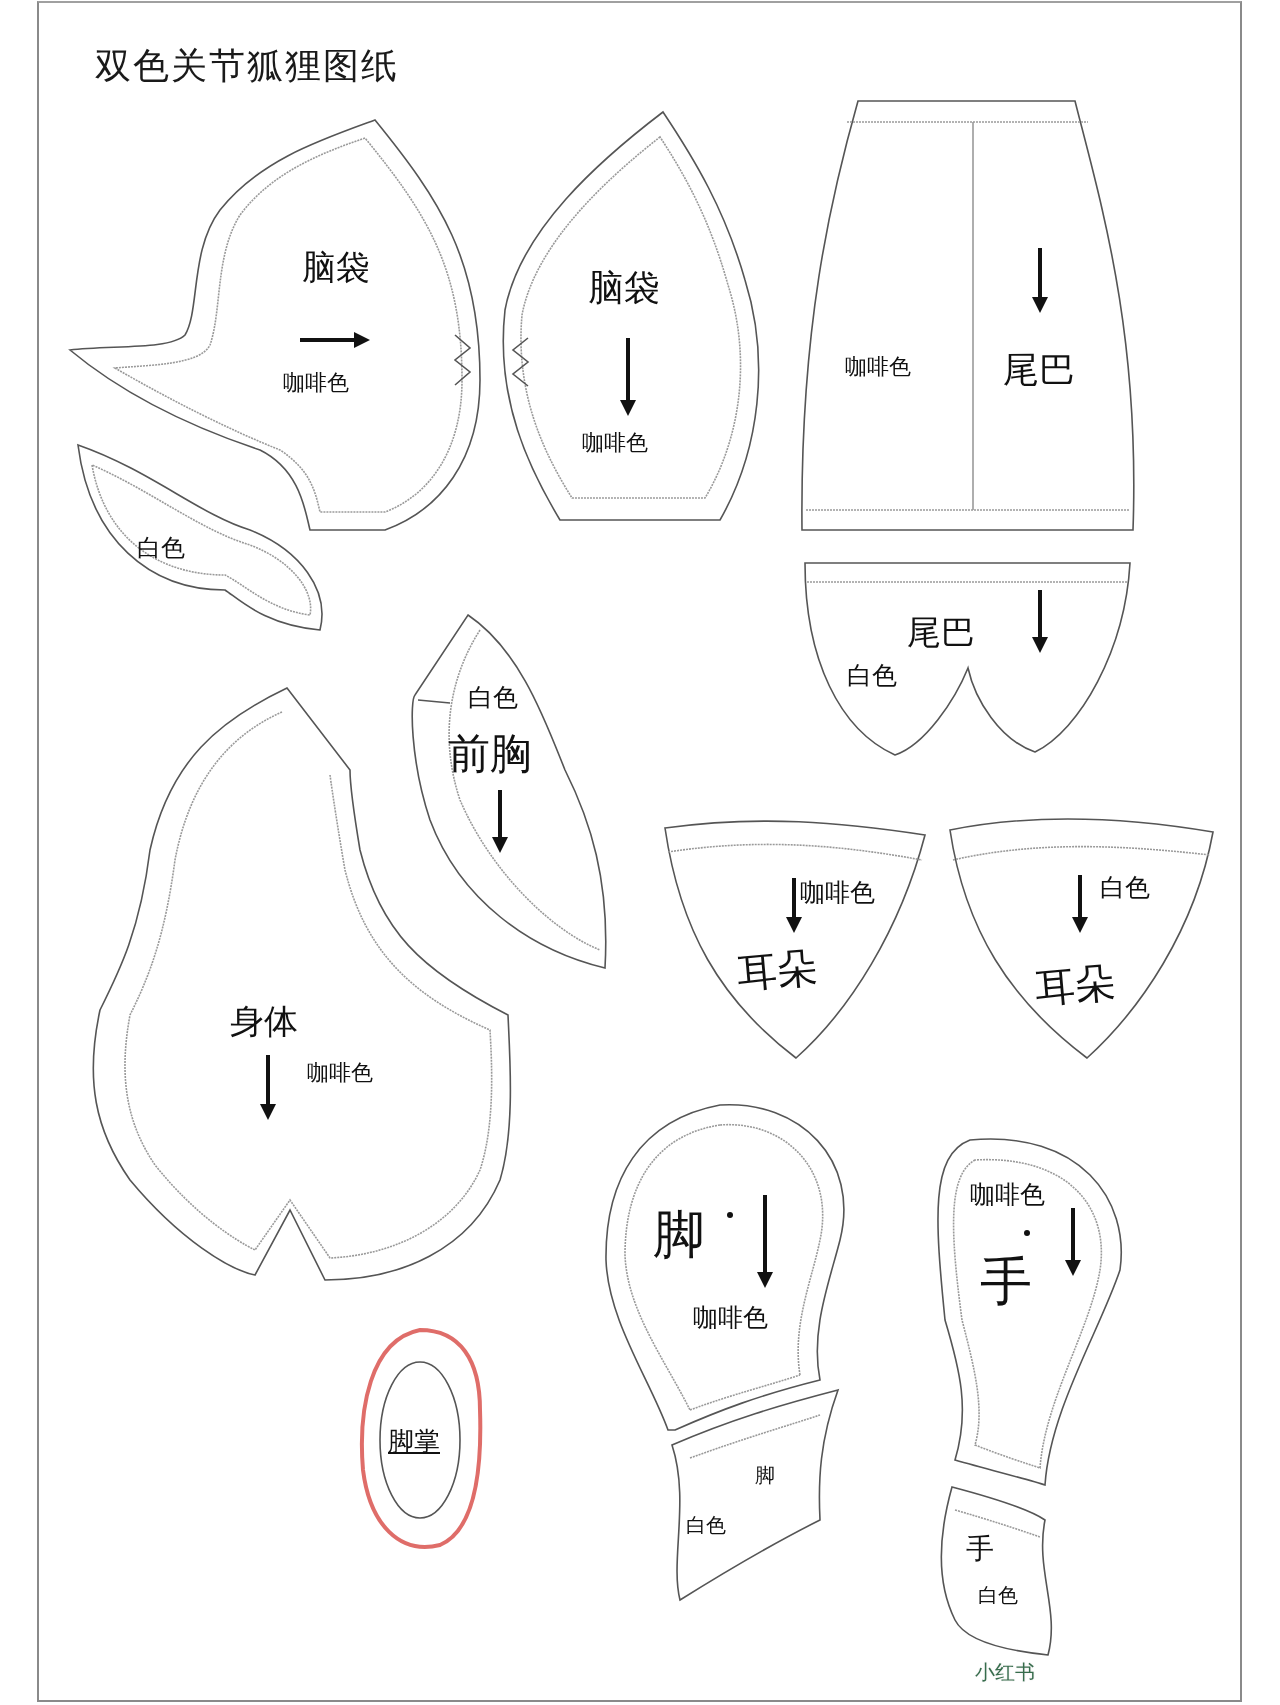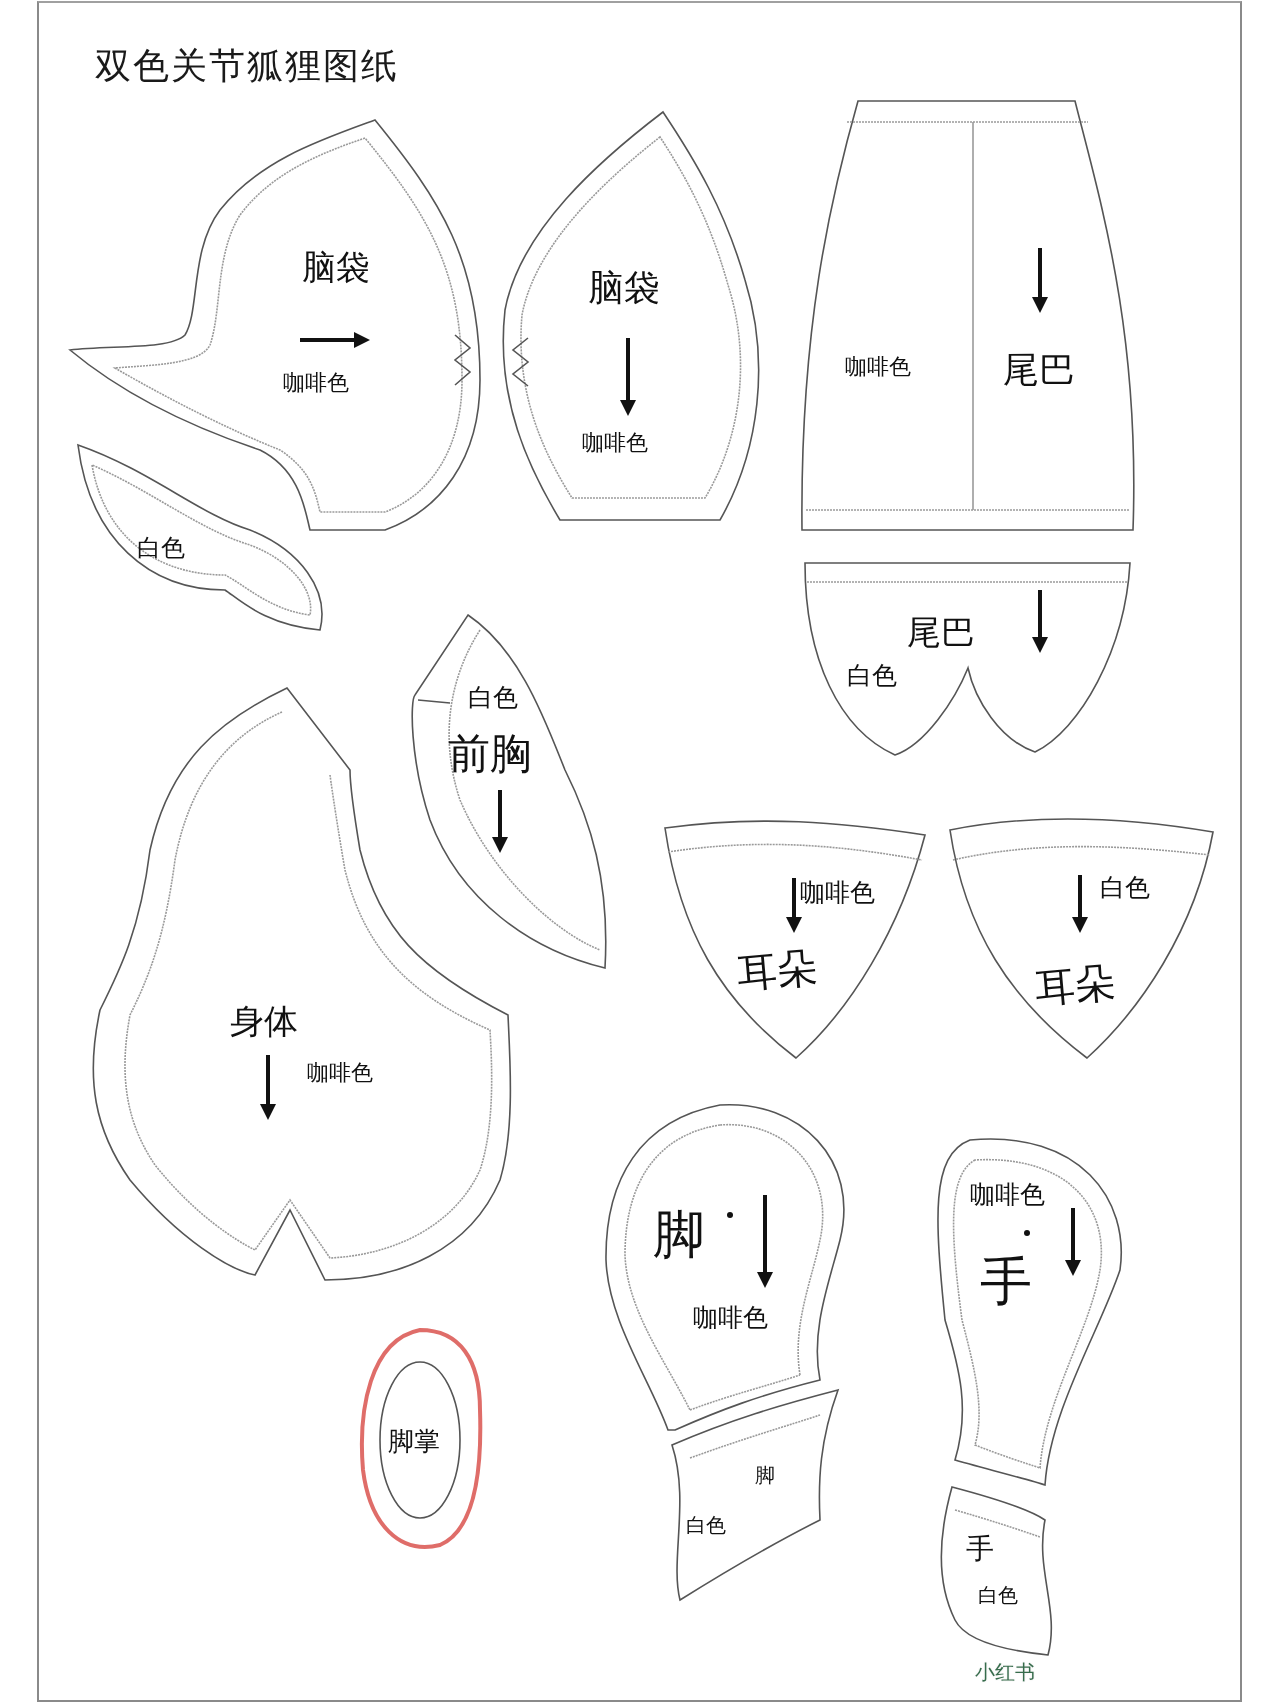--- a/index.html
+++ b/index.html
@@ -124,15 +124,15 @@
 
 <div class="lbl xs" style="left:755px;top:1465px;">脚</div>
 <div class="lbl xs" style="left:686px;top:1515px;">白色</div>
 
 <div class="lbl small" style="left:970px;top:1182px;font-size:25px;">咖啡色</div>
 <div class="lbl big" style="left:980px;top:1255px;font-size:52px;">手</div>
 
 <div class="lbl mid" style="left:966px;top:1535px;font-size:28px;">手</div>
 <div class="lbl xs" style="left:978px;top:1585px;">白色</div>
 
-<div class="lbl small" style="left:388px;top:1428px;font-size:26px;">脚掌</div>
+<div class="lbl small" style="left:388px;top:1428px;font-size:26px;text-decoration:underline;">脚掌</div>
 
 <div class="watermark">小红书</div>
 
 </body></html>

